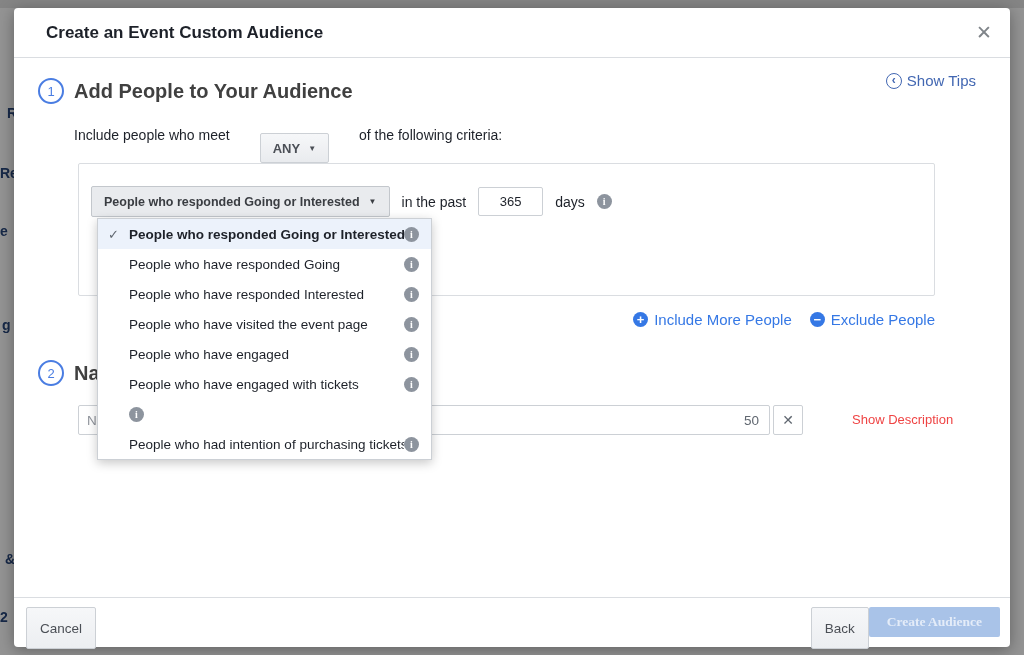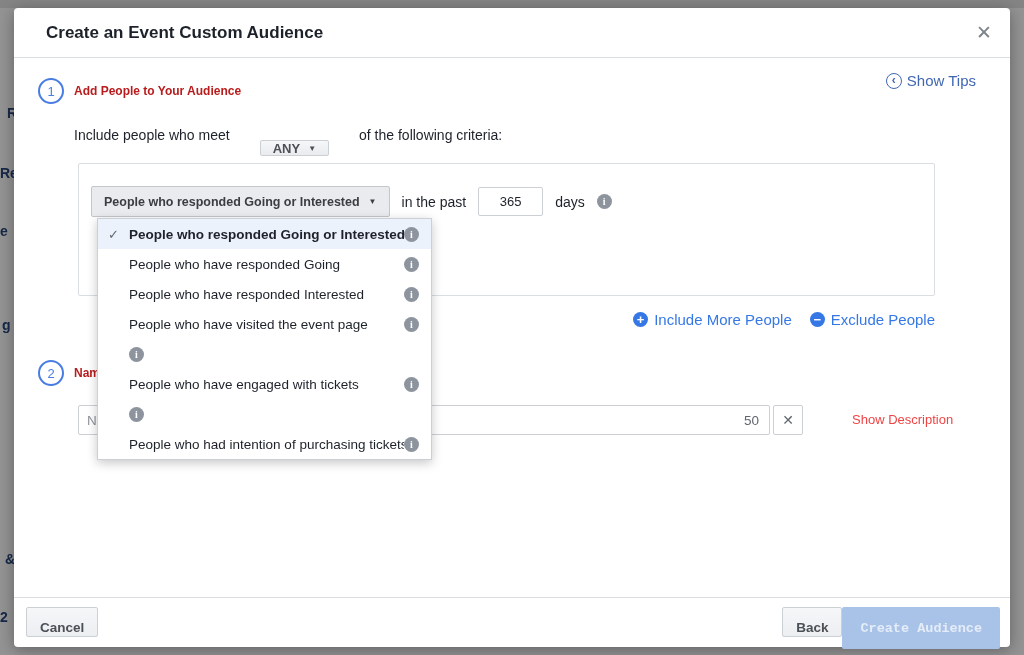--- a/index.html
+++ b/index.html
@@ -27,27 +27,27 @@
 
   .show-tips { position:absolute; top:64px; right:34px; display:flex; align-items:center; gap:5px;
     color:#4267b2; font-size:15px; cursor:pointer; }
   .tips-circle { width:16px; height:16px; border:1.5px solid #4267b2; border-radius:50%;
     display:inline-flex; align-items:center; justify-content:center; font-size:12px; font-weight:bold; line-height:1; padding-bottom:1px; }
 
   .step-circle { position:absolute; width:26px; height:26px; border:2px solid #4a7de2; border-radius:50%;
     color:#4a7de2; font-size:13px; display:flex; align-items:center; justify-content:center; background:#fff; }
   .step1-circle { left:24px; top:70px; }
   .step2-circle { left:24px; top:352px; }
-  .section-heading { position:absolute; left:60px; font-size:12px; font-weight:bold; line-height:26px; color:#b91c1c; white-space:nowrap; }
+  .section-heading { position:absolute; left:60px; font-size:20px; font-weight:bold; line-height:26px; color:#404040; white-space:nowrap; }
   .step1-heading { top:70px; }
   .step2-heading { top:352px; z-index:1; }
 
   .include-line { position:absolute; left:60px; top:112px; height:30px; display:flex; align-items:center; gap:30px;
     font-size:14px; color:#1d2129; }
-  .any-btn { height:16px; padding:0 12px; background:linear-gradient(#f6f7f9,#e9ebee);
+  .any-btn { height:30px; padding:0 12px; background:linear-gradient(#f6f7f9,#e9ebee);
     border:1px solid #ccd0d5; border-radius:2px; font-size:13px; font-weight:bold; color:#4b4f56;
     display:inline-flex; align-items:center; gap:8px; cursor:pointer; font-family:inherit;margin-top:26px; }
   .caret { font-size:8px; color:#4b4f56; }
 
   .criteria-box { position:absolute; left:64px; top:155px; width:857px; height:133px;
     border:1px solid #dadde1; border-radius:2px; background:#fff; }
   .rule-row { position:absolute; left:12px; top:22px; display:flex; align-items:center; gap:12px; font-size:14px; color:#1d2129; }
   .rule-trigger { height:31px; padding:0 12px; background:#e9ebee; border:1px solid #c3c7cc; border-radius:2px;
     font-size:12.5px; font-weight:bold; color:#3a3d42; display:inline-flex; align-items:center; gap:9px;
     cursor:pointer; font-family:inherit; }
@@ -79,27 +79,27 @@
     color:#1d2129; font-family:inherit; background:transparent; min-width:0; }
   .name-input::placeholder { color:#90949c; opacity:1; }
   .char-count { padding-right:10px; font-size:13.5px; color:#606770; }
   .clear-btn { position:absolute; left:759px; top:397px; width:30px; height:30px; background:#fff;
     border:1px solid #ccd0d5; border-radius:2px; color:#606770; font-size:14px; cursor:pointer; z-index:1;
     display:flex; align-items:center; justify-content:center; }
   .show-desc { position:absolute; left:810px; top:397px; line-height:30px; color:#ef4444; font-size:13px; cursor:pointer; z-index:1;margin-left:28px; }
 
   
   .footer-divider { position:absolute; left:0; top:589px; width:100%; height:1px; background:#dadde1; }
-  .footer-btn { height:30px; padding:12px 13px; border:1px solid #ccd0d5; border-radius:2px;
-    background:linear-gradient(#f6f7f9,#eceef1); font-size:13.5px; font-weight:bold; color:#4b4f56;
+  .footer-btn { height:42px; padding:12px 13px; border:1px solid #ccd0d5; border-radius:2px;
+    background:linear-gradient(#f6f7f9,#eceef1); font-size:13.5px; font-weight:normal; color:#4b4f56;
     cursor:pointer; font-family:inherit; }
   .cancel-btn { position:absolute; left:12px; top:599px; }
   .footer-right { position:absolute; right:10px; top:599px; display:flex; }
-  .create-btn { height:42px; padding:0 18px; border:none; border-radius:2px; background:#a9c3e8;
-    color:#e4ecf8; font-size:13.5px; font-weight:bold; font-family:Liberation Mono, monospace; cursor:default; }
+  .create-btn { height:30px; padding:0 18px; border:none; border-radius:2px; background:#a9c3e8;
+    color:#e4ecf8; font-size:13.5px; font-weight:bold; font-family:Liberation Serif, serif; cursor:default; }
 </style>
 </head>
 <body>
 
 <div class="bg-topbar"></div>
 <span class="bg-frag" style="left:7px; top:105px;">R</span>
 <span class="bg-frag" style="left:0px; top:165px;">Re</span>
 <span class="bg-frag" style="left:0px; top:223px;">e</span>
 <span class="bg-frag" style="left:2px; top:317px;">g</span>
 <span class="bg-frag" style="left:5px; top:551px;">&amp;</span>
@@ -159,20 +159,21 @@
       <span class="menu-label">People who have responded Interested</span>
       <span class="info-icon">i</span>
     </div>
     <div class="menu-row">
       <span class="menu-check"></span>
       <span class="menu-label">People who have visited the event page</span>
       <span class="info-icon">i</span>
     </div>
     <div class="menu-row">
       <span class="menu-check"></span>
+      <span class="menu-label">People who have engaged</span>
       <span class="info-icon">i</span>
     </div>
     <div class="menu-row">
       <span class="menu-check"></span>
       <span class="menu-label">People who have engaged with tickets</span>
       <span class="info-icon">i</span>
     </div>
     <div class="menu-row">
       <span class="menu-check"></span>
       <span class="info-icon">i</span>

